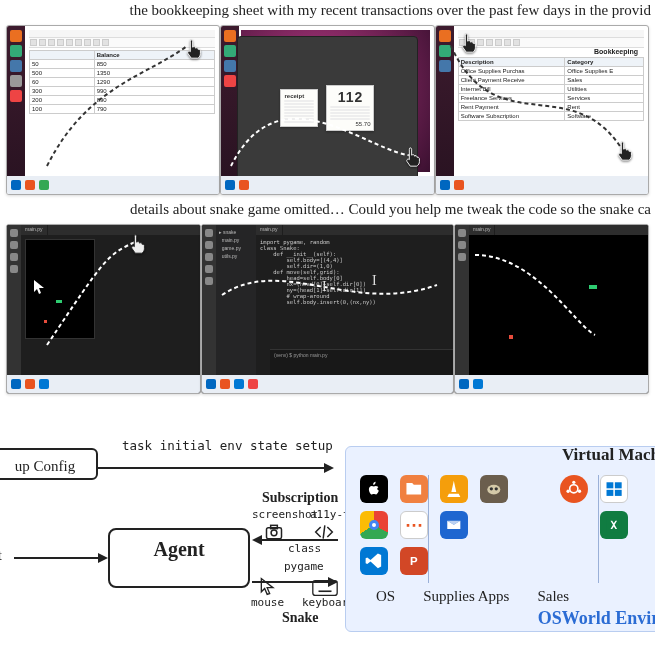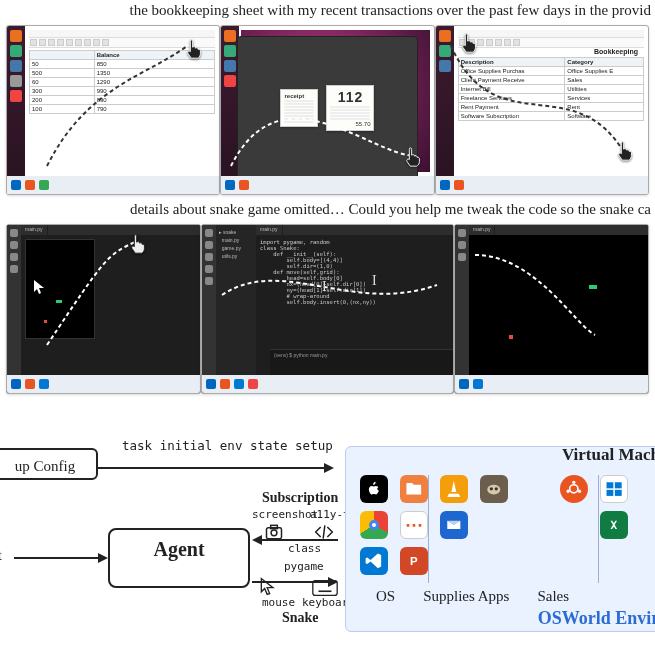--- a/index.html
+++ b/index.html
@@ -513,21 +513,21 @@
 
   <svg class="obs-ic" style="left:314px;top:92px;" viewBox="0 0 24 24">
       <path d="M8 6l-6 6 6 6M16 6l6 6-6 6M13 4l-2 16" fill="none" stroke="#222" stroke-width="1.8"></path>
     </svg>
 
   <svg class="arrow" style="left:250px;top:144px;width:90px;height:16px;">
     <line x1="2" y1="8" x2="78" y2="8"></line>
       <polygon points="78,3 88,8 78,13"></polygon>
   </svg>
   <div class="lbl mono" style="left:284px;top:130px;font-size:11px;">pygame</div>
-  <div class="lbl mono" style="left:262px;top:166px;font-size:11px;">mouse</div>
+  <div class="lbl mono" style="left:251px;top:166px;font-size:11px;">mouse</div>
   <div class="lbl mono" style="left:302px;top:166px;font-size:11px;">keyboard</div>
   <div class="lbl" style="left:282px;top:180px;font-weight:bold;">Snake</div>
 
   <svg class="obs-ic" style="left:258px;top:146px;" viewBox="0 0 24 24">
       <path d="M4 3l0 16 4-4 3 7 3-1-3-7 7 0z" fill="none" stroke="#222" stroke-width="1.6"></path>
     </svg>
 
   <svg class="obs-ic" style="left:312px;top:148px;width:26px;" viewBox="0 0 32 20">
       <rect x="1" y="1" width="30" height="18" rx="3" fill="none" stroke="#222" stroke-width="1.6"></rect>
       <line x1="6" y1="6" x2="6" y2="6" stroke="#222" stroke-width="2"></line>

